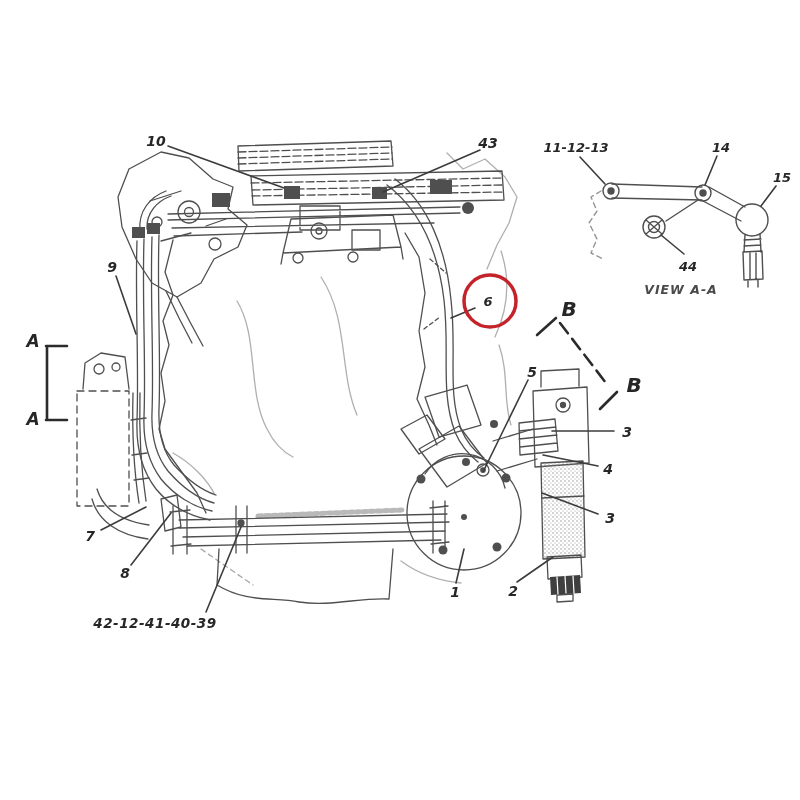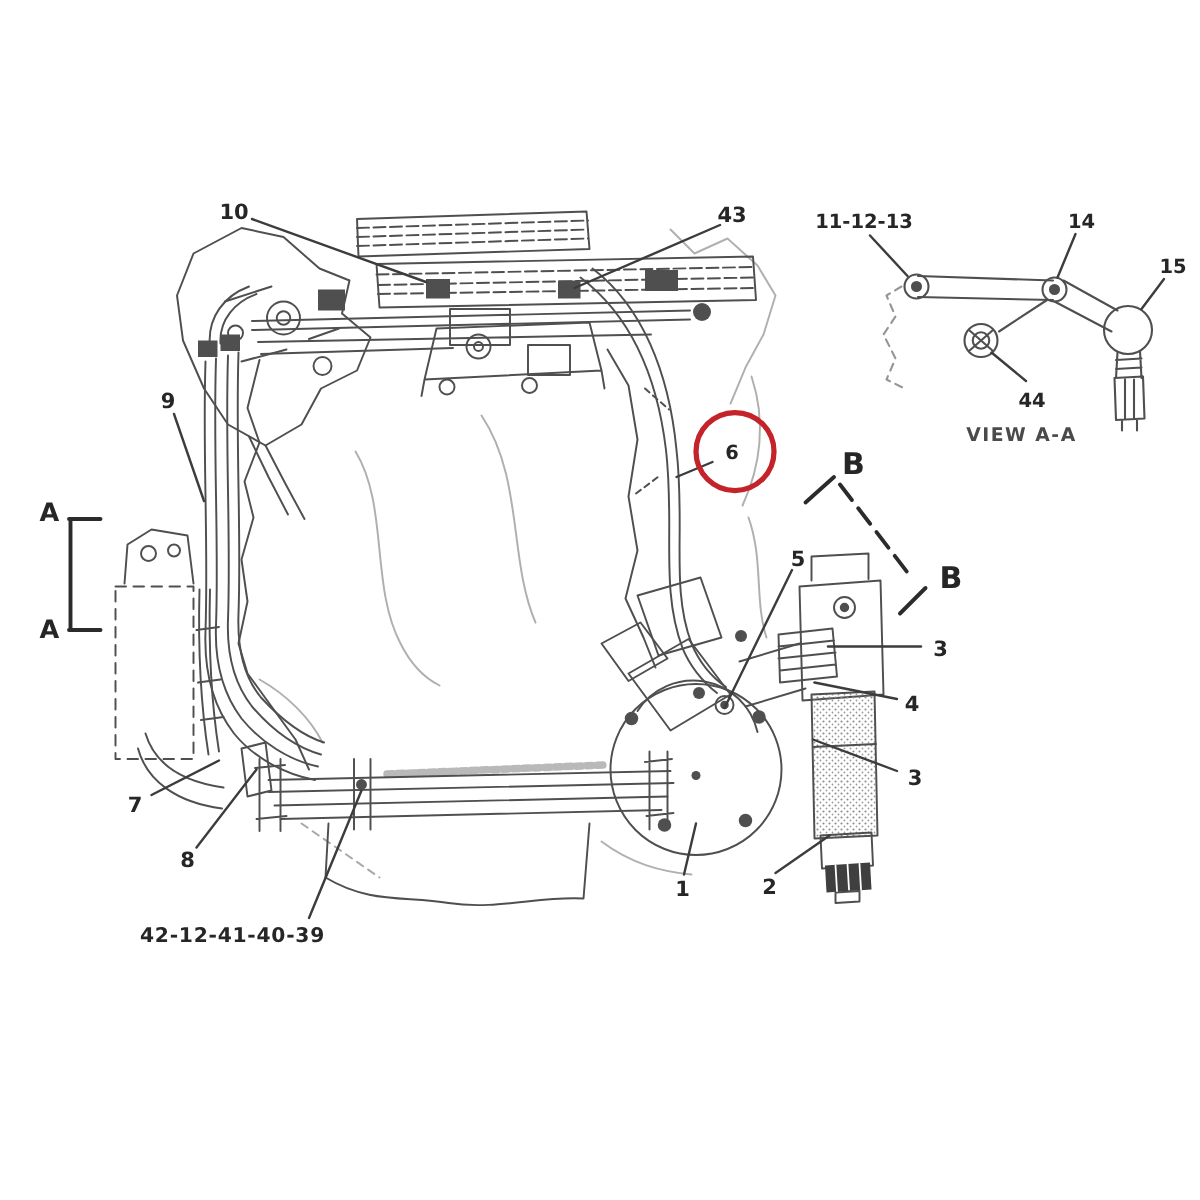--- a/index.html
+++ b/index.html
@@ -1,16 +1,16 @@
 <!DOCTYPE html>
 <html><head>
 <meta charset="utf-8">
 <style>
   html,body{margin:0;padding:0;background:#ffffff;}
-  .stage{position:relative;width:800px;height:800px;background:#ffffff;overflow:hidden;}
+  .stage{position:relative;width:800px;height:800px;background:#ffffff;overflow:hidden;font-style:italic;}
   svg{position:absolute;left:0;top:0;}
   text{font-family:"DejaVu Sans","Liberation Sans",sans-serif;fill:#262626;font-weight:bold;}
   .callout{font-size:14px;}
   .callout-sm{font-size:13px;}
   .group-callout{font-size:13.5px;letter-spacing:.5px;}
   .section-letter-a{font-size:17px;}
   .section-letter-b{font-size:20px;}
   .view-caption{font-size:12.5px;letter-spacing:1px;fill:#4a4a4a;}
 </style>
 </head>

